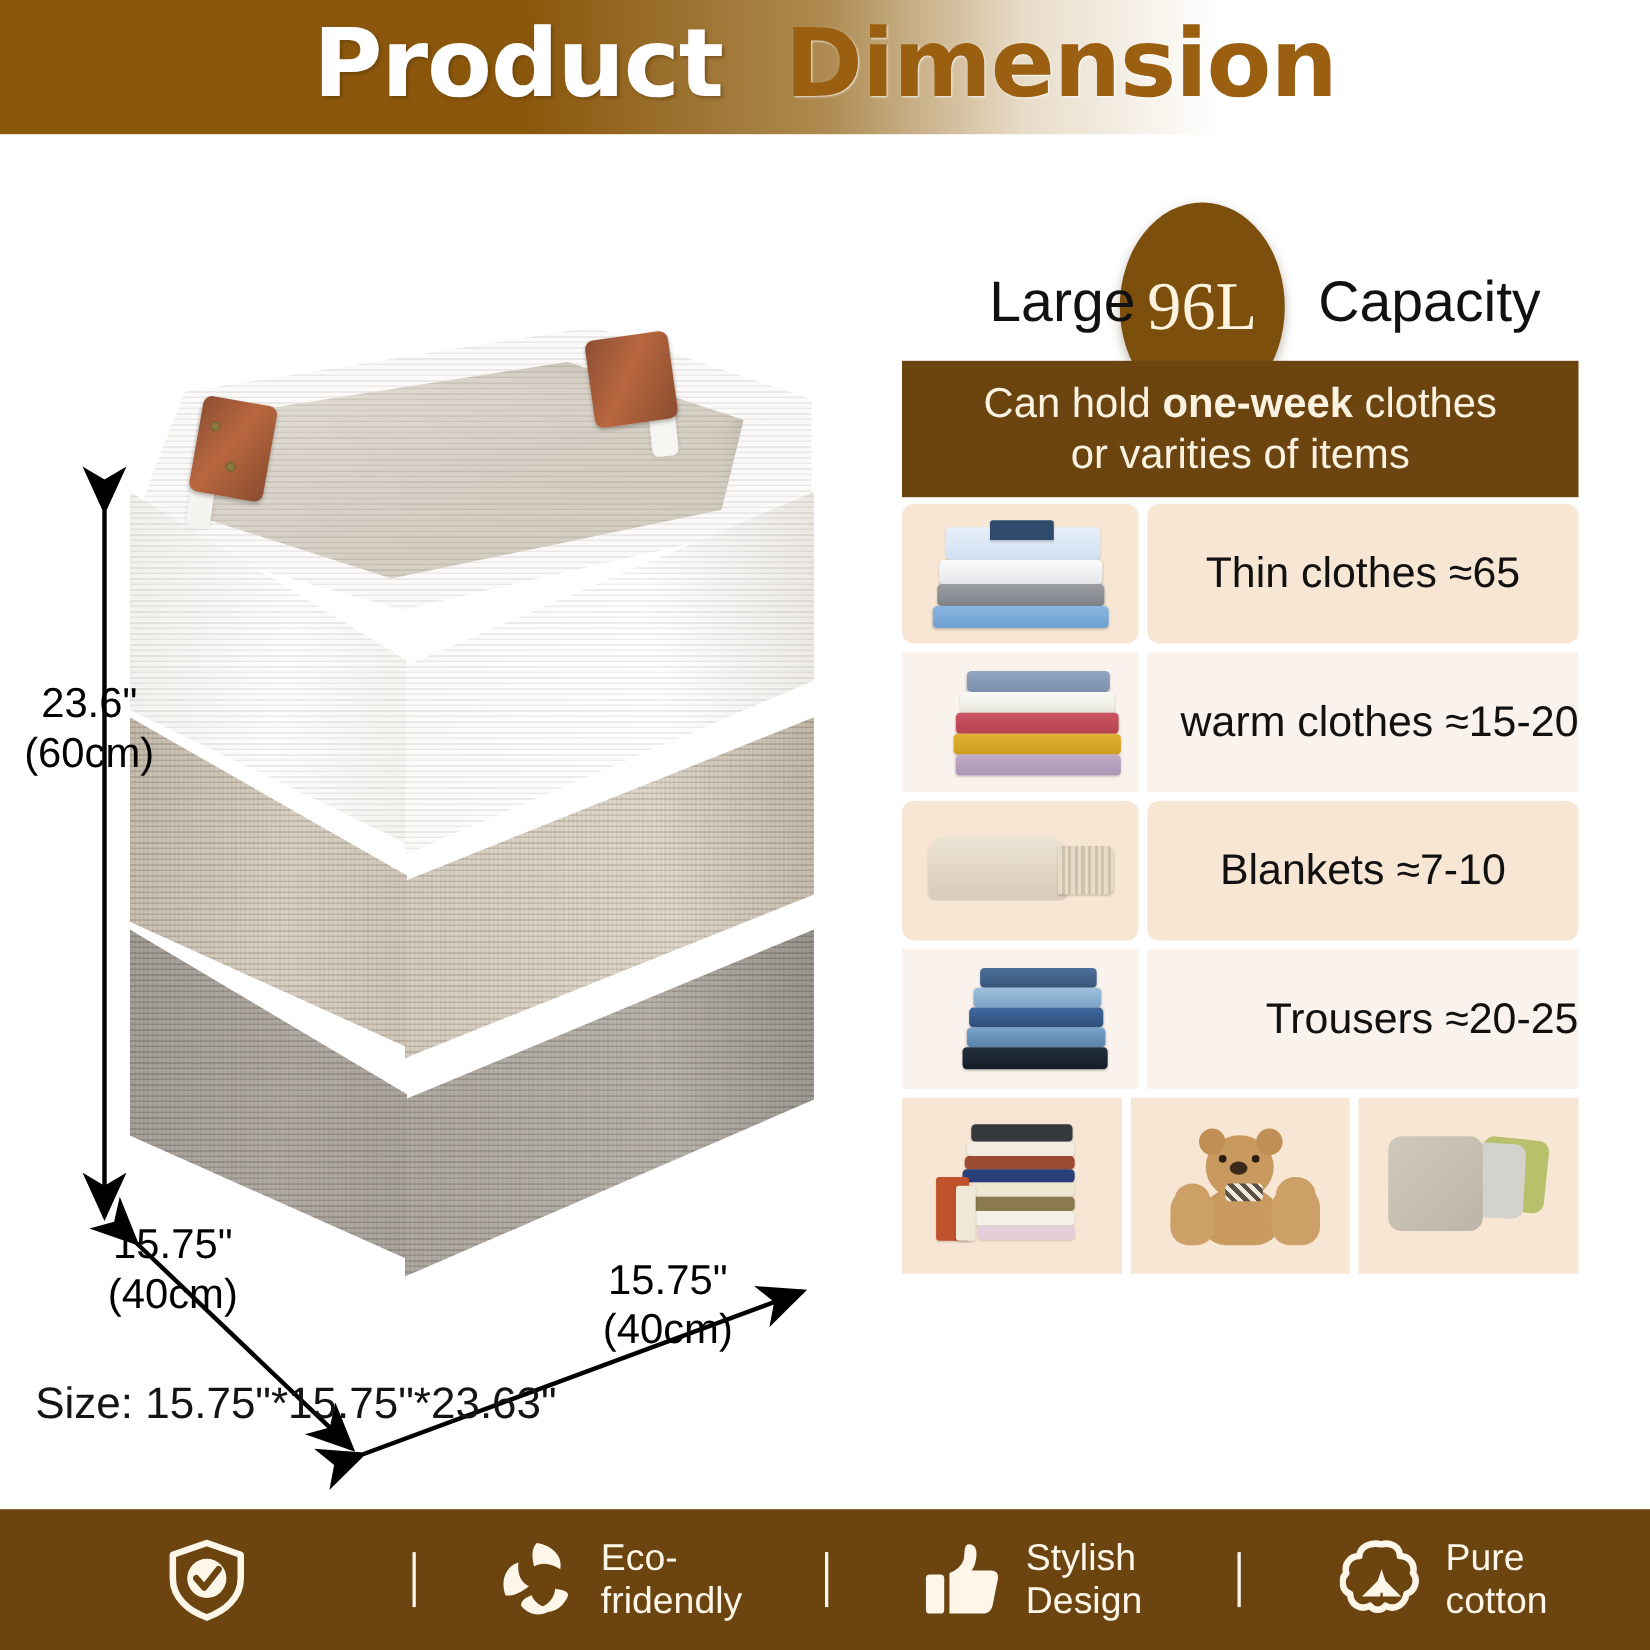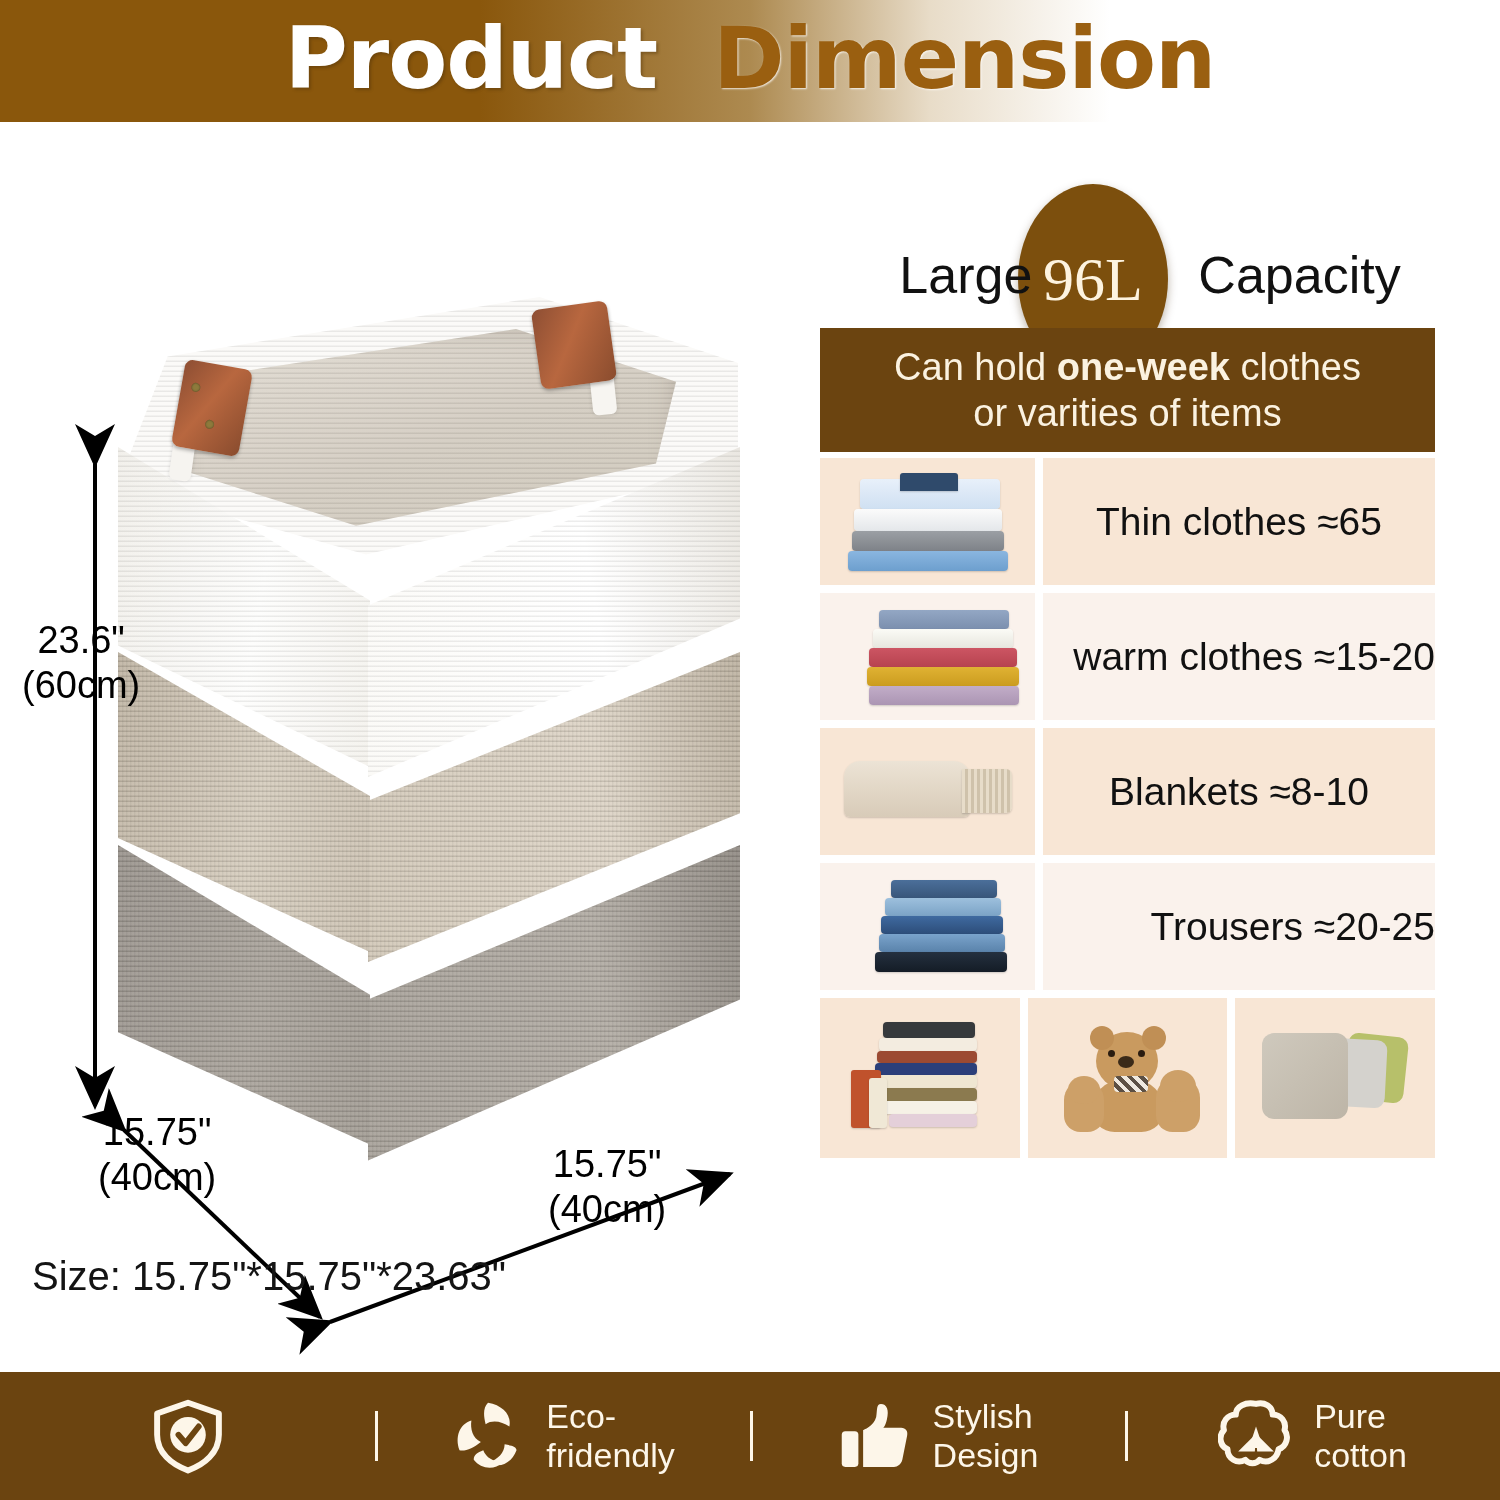--- a/index.html
+++ b/index.html
@@ -174,21 +174,21 @@
   }
   .cap-line { color:#fbf2e0; font-size:38px; line-height:1.22; text-align:center; white-space:nowrap; }
   .cap-line b { font-weight:700; }
 
   
   #cap-rows { position:absolute; left:20px; top:336px; width:615px; }
   .cap-row { display:flex; gap:8px; margin-bottom:8px; height:127px; }
   .cap-img-cell { width:215px; display:flex; align-items:center; justify-content:center; }
   .cap-txt-cell { flex:1; display:flex; align-items:center; justify-content:center; }
   .cap-txt-cell span { font-size:39px; color:#111; white-space:nowrap; }
-  .tone-a { background:#f8e6d5; }
+  .tone-a { background:#f8e6d5;border-radius:11px; }
   .tone-b { background:#faf2ec;justify-content:flex-end; }
 
   #cap-row-last { display:flex; gap:8px; height:160px; }
   #cap-row-last > div { flex:1; display:flex; align-items:center; justify-content:center; background:#f8e6d5; }
 
   
   #feature-bar {
     position:absolute; left:0; top:1372px; width:1500px; height:128px;
     background:#6b4410; display:flex; align-items:center;
   }
@@ -331,21 +331,21 @@
     </div>
 
     <div class="cap-row">
       <div class="cap-img-cell tone-a">
         <div class="mini">
           <div class="fold" style="left:6px;top:22px;width:126px;height:56px;background:linear-gradient(180deg,#ece3d5,#d8cbb8);border-radius:16px 16px 6px 6px;"></div>
           <div class="fold" style="left:124px;top:30px;width:50px;height:44px;background:repeating-linear-gradient(90deg,#e7dcc9 0 3px,#cfc2ab 3px 6px);border-radius:0 6px 6px 0;"></div>
         </div>
       </div>
       <div class="cap-txt-cell tone-a">
-        <span>Blankets ≈8-10</span>
+        <span>Blankets ≈7-10</span>
       </div>
     </div>
 
     <div class="cap-row">
       <div class="cap-img-cell tone-b">
         <div class="mini">
           <div class="fold" style="left:36px;top:6px;width:106px;height:18px;background:linear-gradient(180deg,#4b6f9a,#38567a);"></div>
           <div class="fold" style="left:30px;top:24px;width:116px;height:18px;background:linear-gradient(180deg,#9dc0dd,#7ba3c6);"></div>
           <div class="fold" style="left:26px;top:42px;width:122px;height:18px;background:linear-gradient(180deg,#3f6aa0,#2d4d79);"></div>
           <div class="fold" style="left:24px;top:60px;width:126px;height:18px;background:linear-gradient(180deg,#7aa3cb,#5a83ab);"></div>

